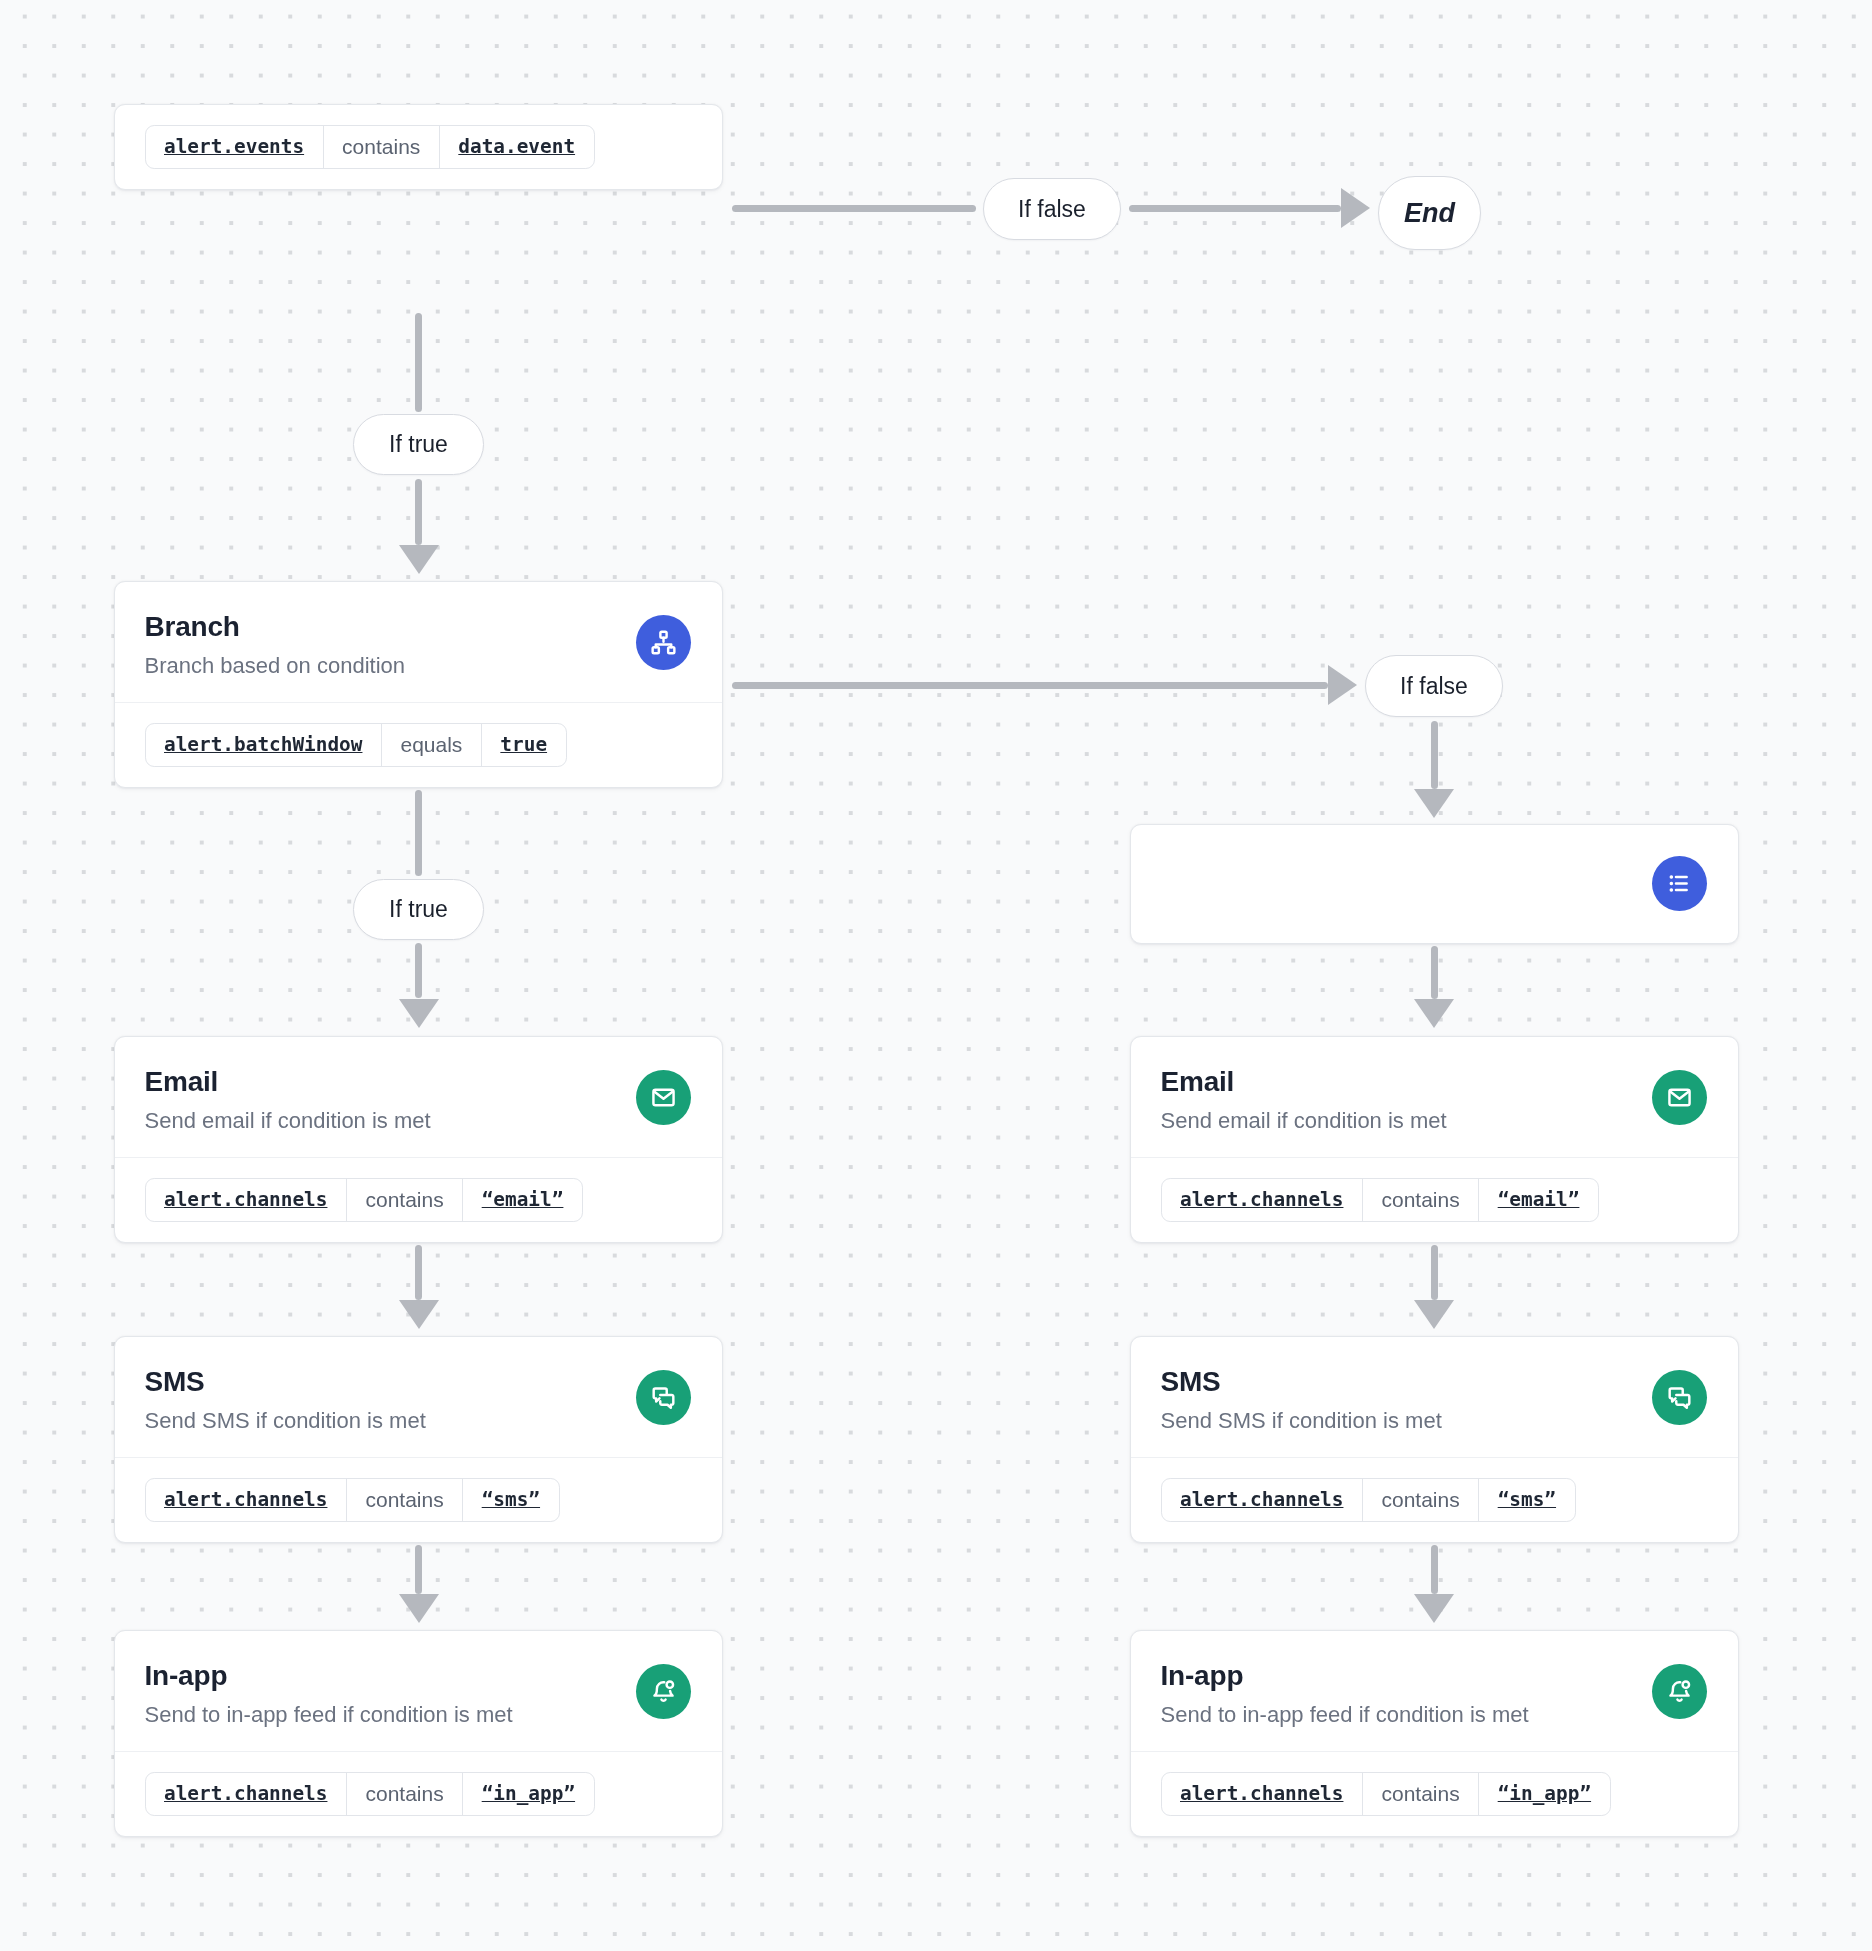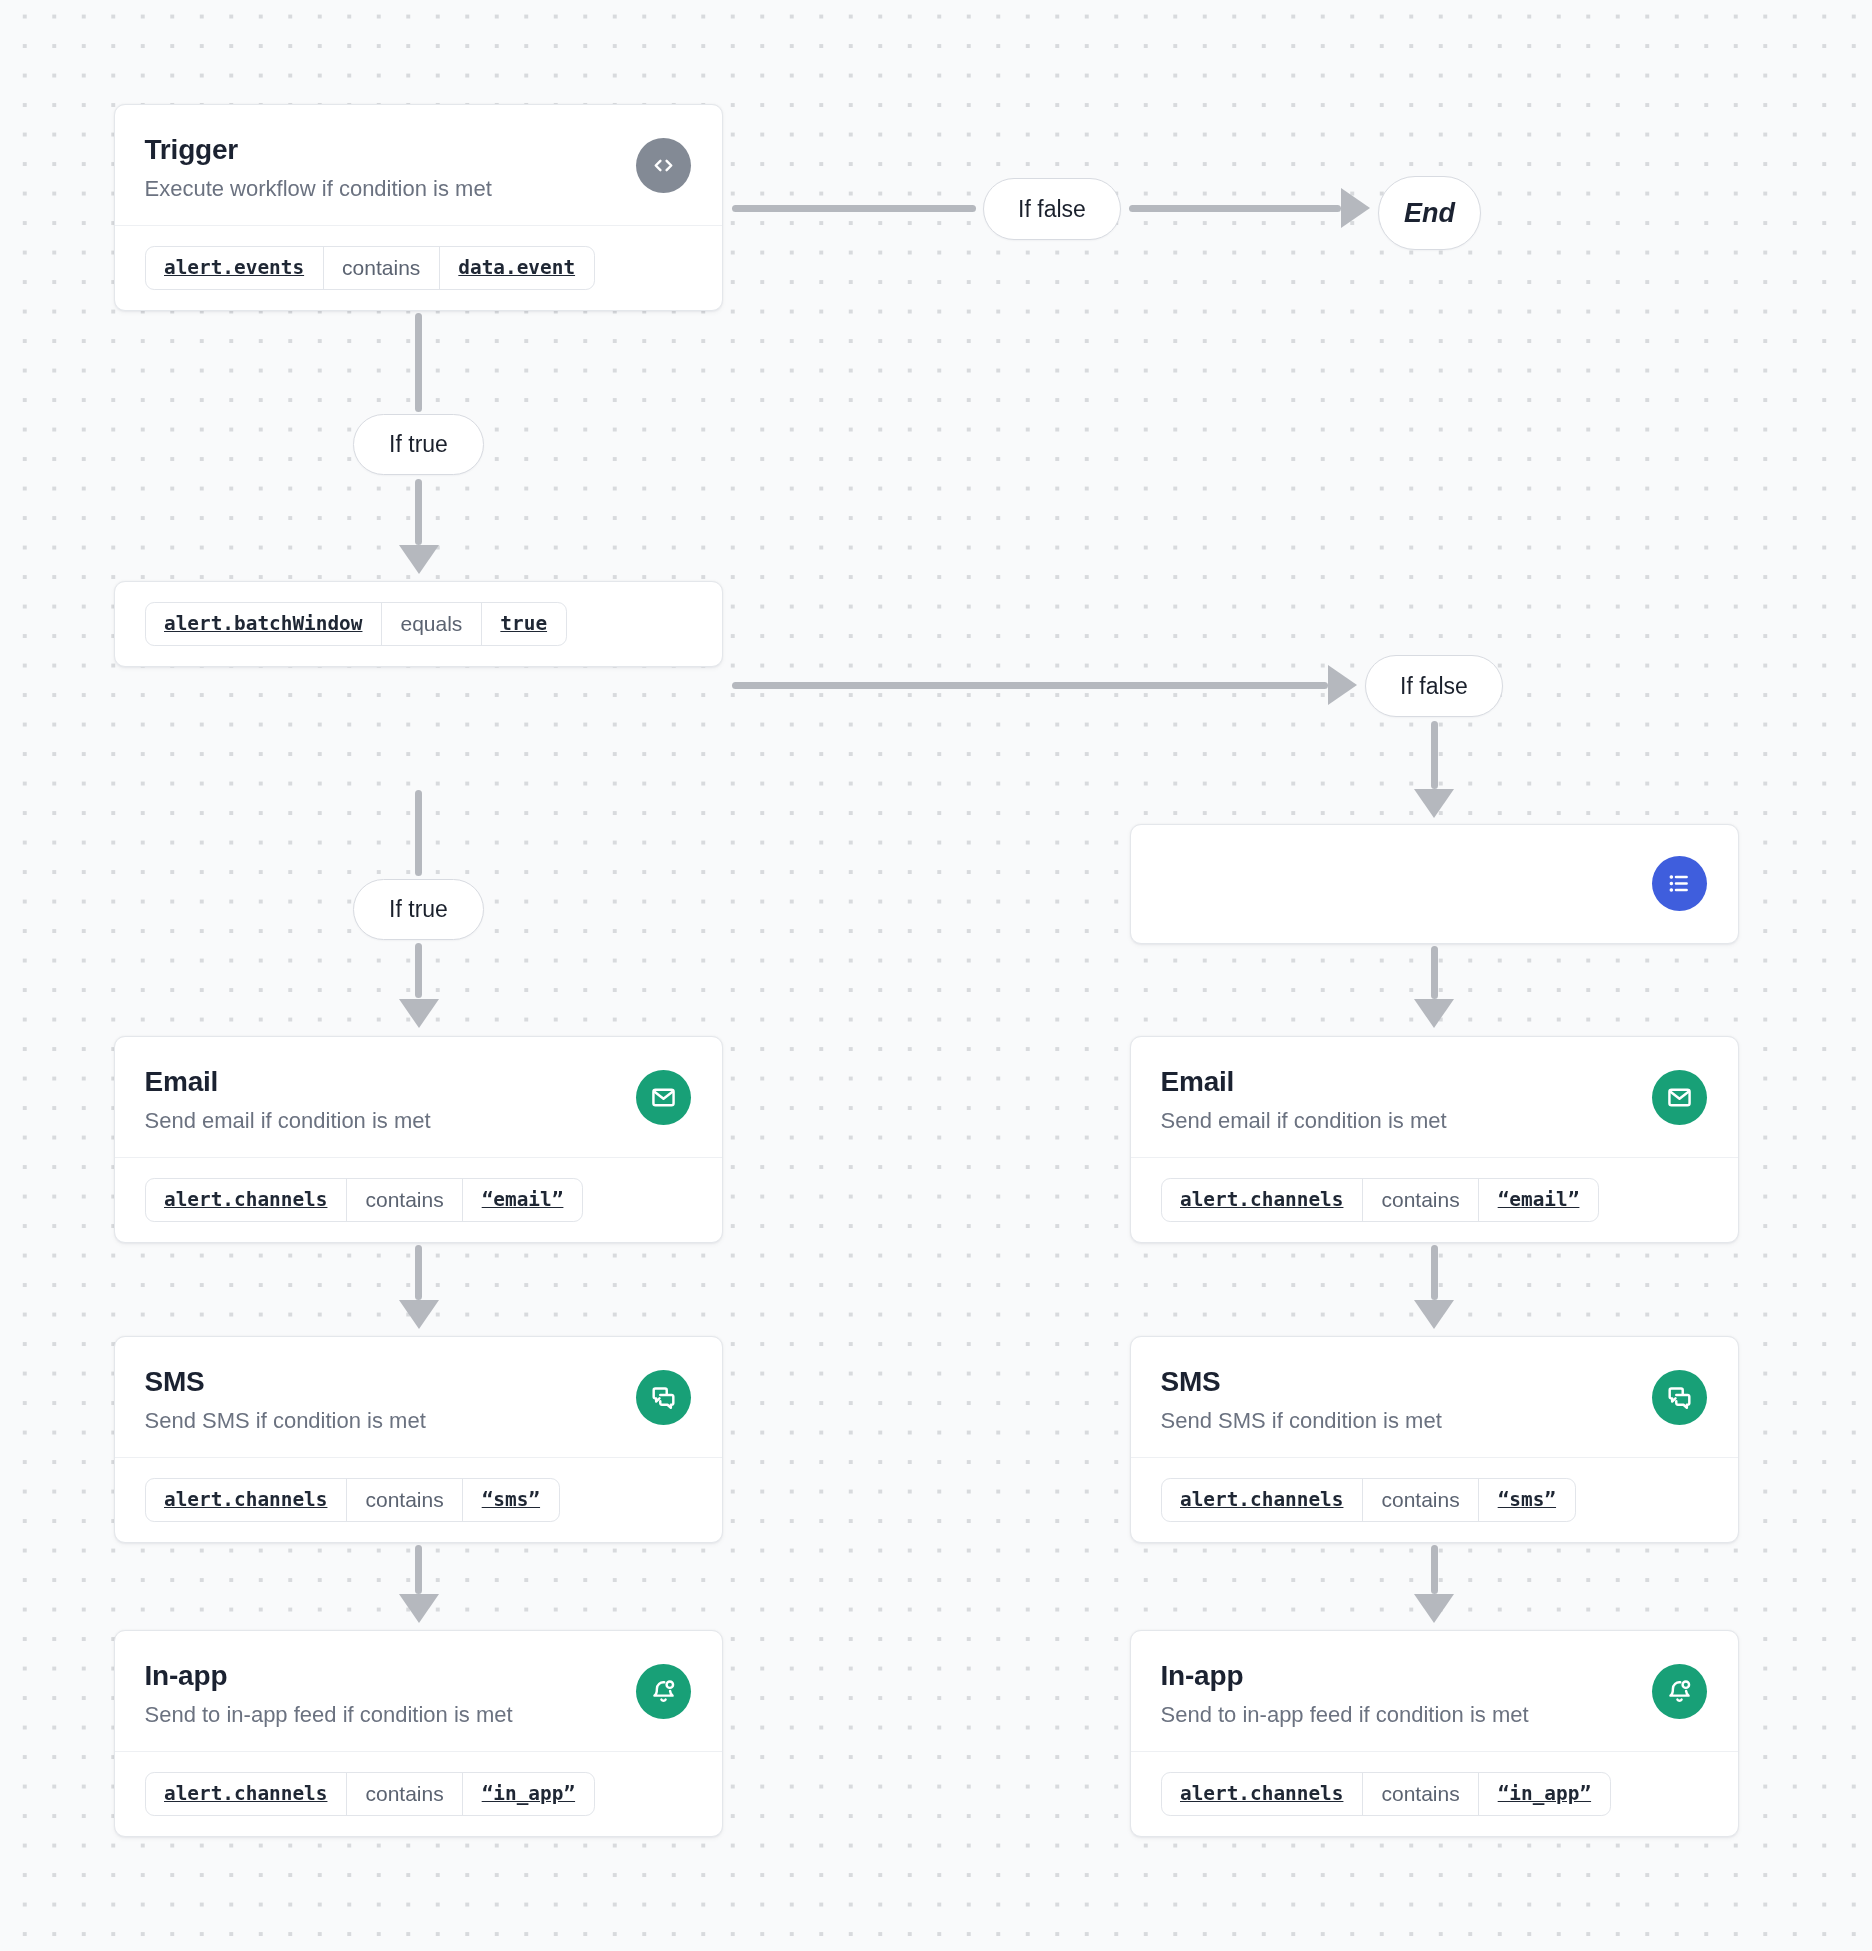--- a/index.html
+++ b/index.html
@@ -111,40 +111,42 @@
   <div class="ahead-down" style="left:1414px;top:1594px;"></div>
 
   <div class="edge-pill" style="left:353px;top:414px;width:131px;height:61px;">If true</div>
   <div class="edge-pill" style="left:983px;top:178px;width:138px;height:62px;">If false</div>
   <div class="edge-pill" style="left:353px;top:879px;width:131px;height:61px;">If true</div>
   <div class="edge-pill" style="left:1365px;top:655px;width:138px;height:62px;">If false</div>
 
   <div class="end-pill" style="left:1378px;top:176px;width:103px;height:74px;font-style:italic;">End</div>
 
   <div class="card" style="left:114px;top:104px;">
-    <div class="card-head">
-      <div class="card-title">Trigger</div>
-      <div class="card-sub">Execute workflow if condition is met</div>
-      <div class="icon-circle gray">
-        <svg viewBox="0 0 24 24" fill="none" stroke="#fff" stroke-width="1.9" stroke-linecap="round" stroke-linejoin="round">
-            <path d="M9.6 8.4 6 12l3.6 3.6"></path>
-            <path d="M14.4 8.4 18 12l-3.6 3.6"></path>
-          </svg>
-      </div>
-    </div>
     <div class="card-cond">
       <div class="cond-pill">
         <span class="seg mono">alert.events</span>
         <span class="seg op">contains</span>
         <span class="seg mono">data.event</span>
       </div>
     </div>
   </div>
 
   <div class="card" style="left:114px;top:581px;">
+    <div class="card-head">
+      <div class="card-title">Branch</div>
+      <div class="card-sub">Branch based on condition</div>
+      <div class="icon-circle blue">
+        <svg viewBox="0 0 24 24" fill="none" stroke="#fff" stroke-width="1.9" stroke-linecap="round" stroke-linejoin="round">
+            <rect x="9.6" y="3.6" width="4.8" height="4.8" rx="1"></rect>
+            <rect x="3.6" y="15.6" width="4.8" height="4.8" rx="1"></rect>
+            <rect x="15.6" y="15.6" width="4.8" height="4.8" rx="1"></rect>
+            <path d="M12 8.4v3.1M6 15.6v-2.1h12v2.1"></path>
+          </svg>
+      </div>
+    </div>
     <div class="card-cond">
       <div class="cond-pill">
         <span class="seg mono">alert.batchWindow</span>
         <span class="seg op">equals</span>
         <span class="seg mono">true</span>
       </div>
     </div>
   </div>
 
   <div class="card no-cond" style="left:1130px;top:824px;">

